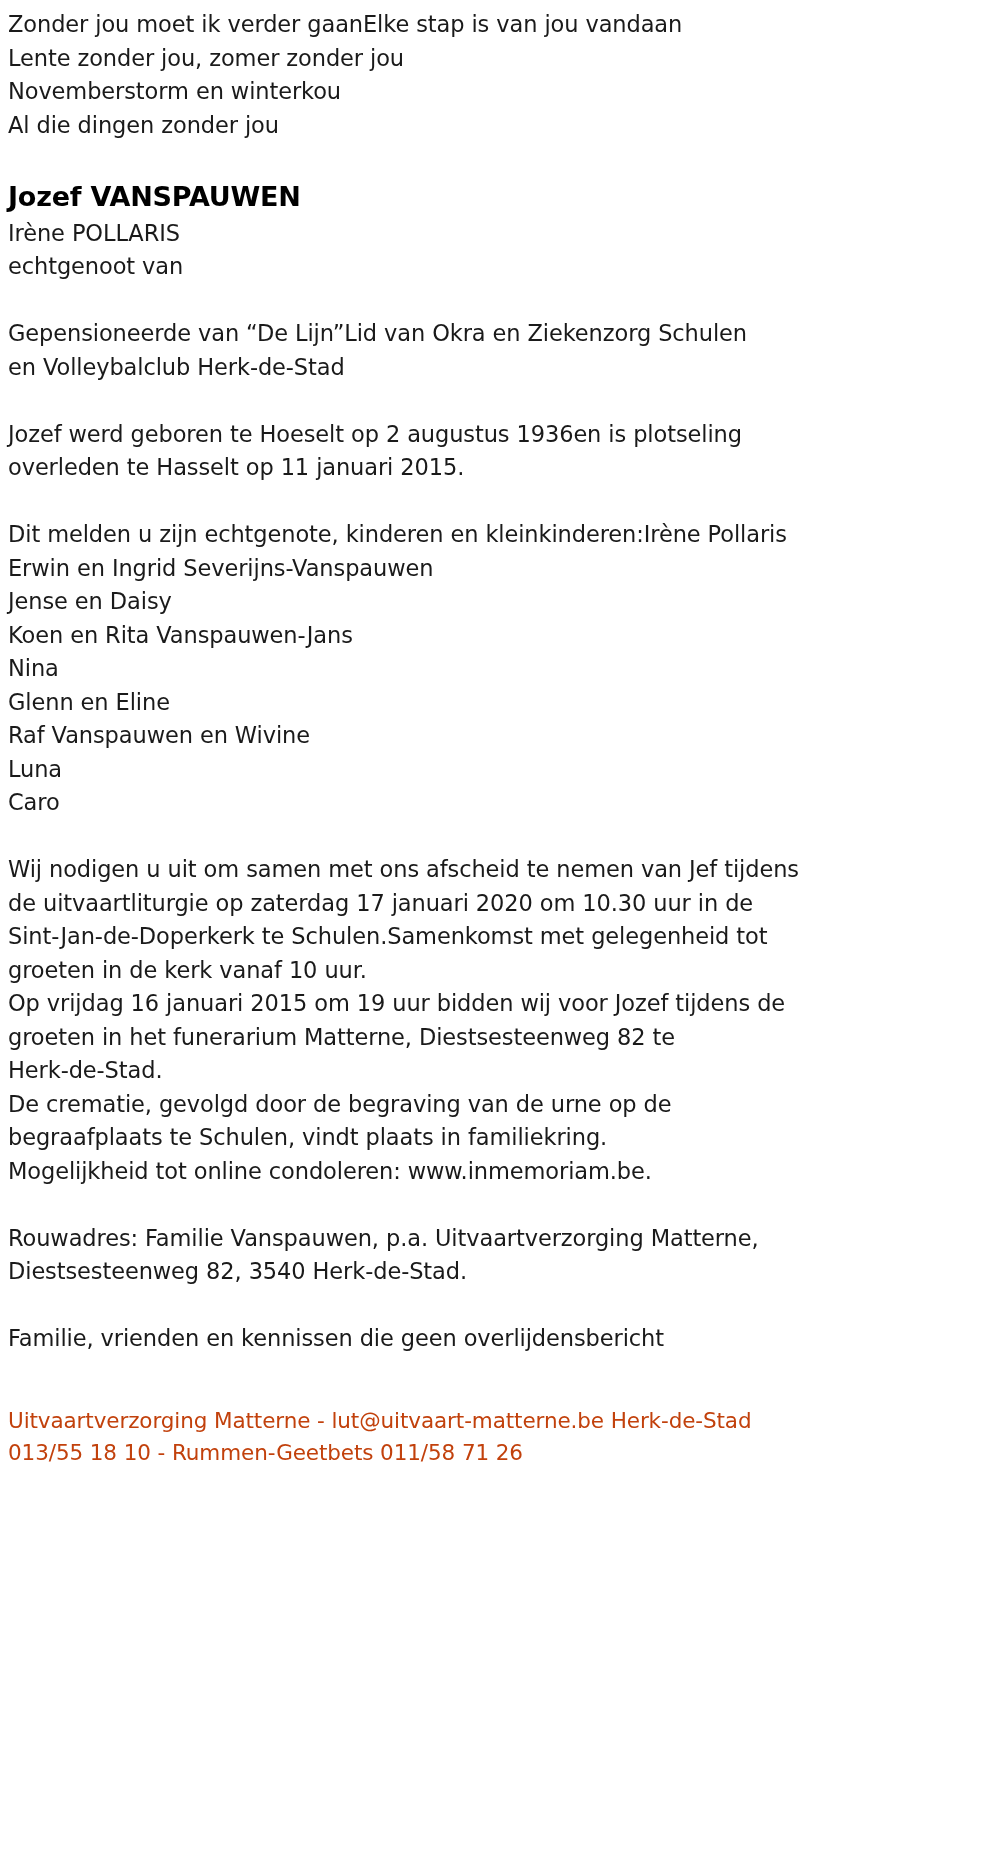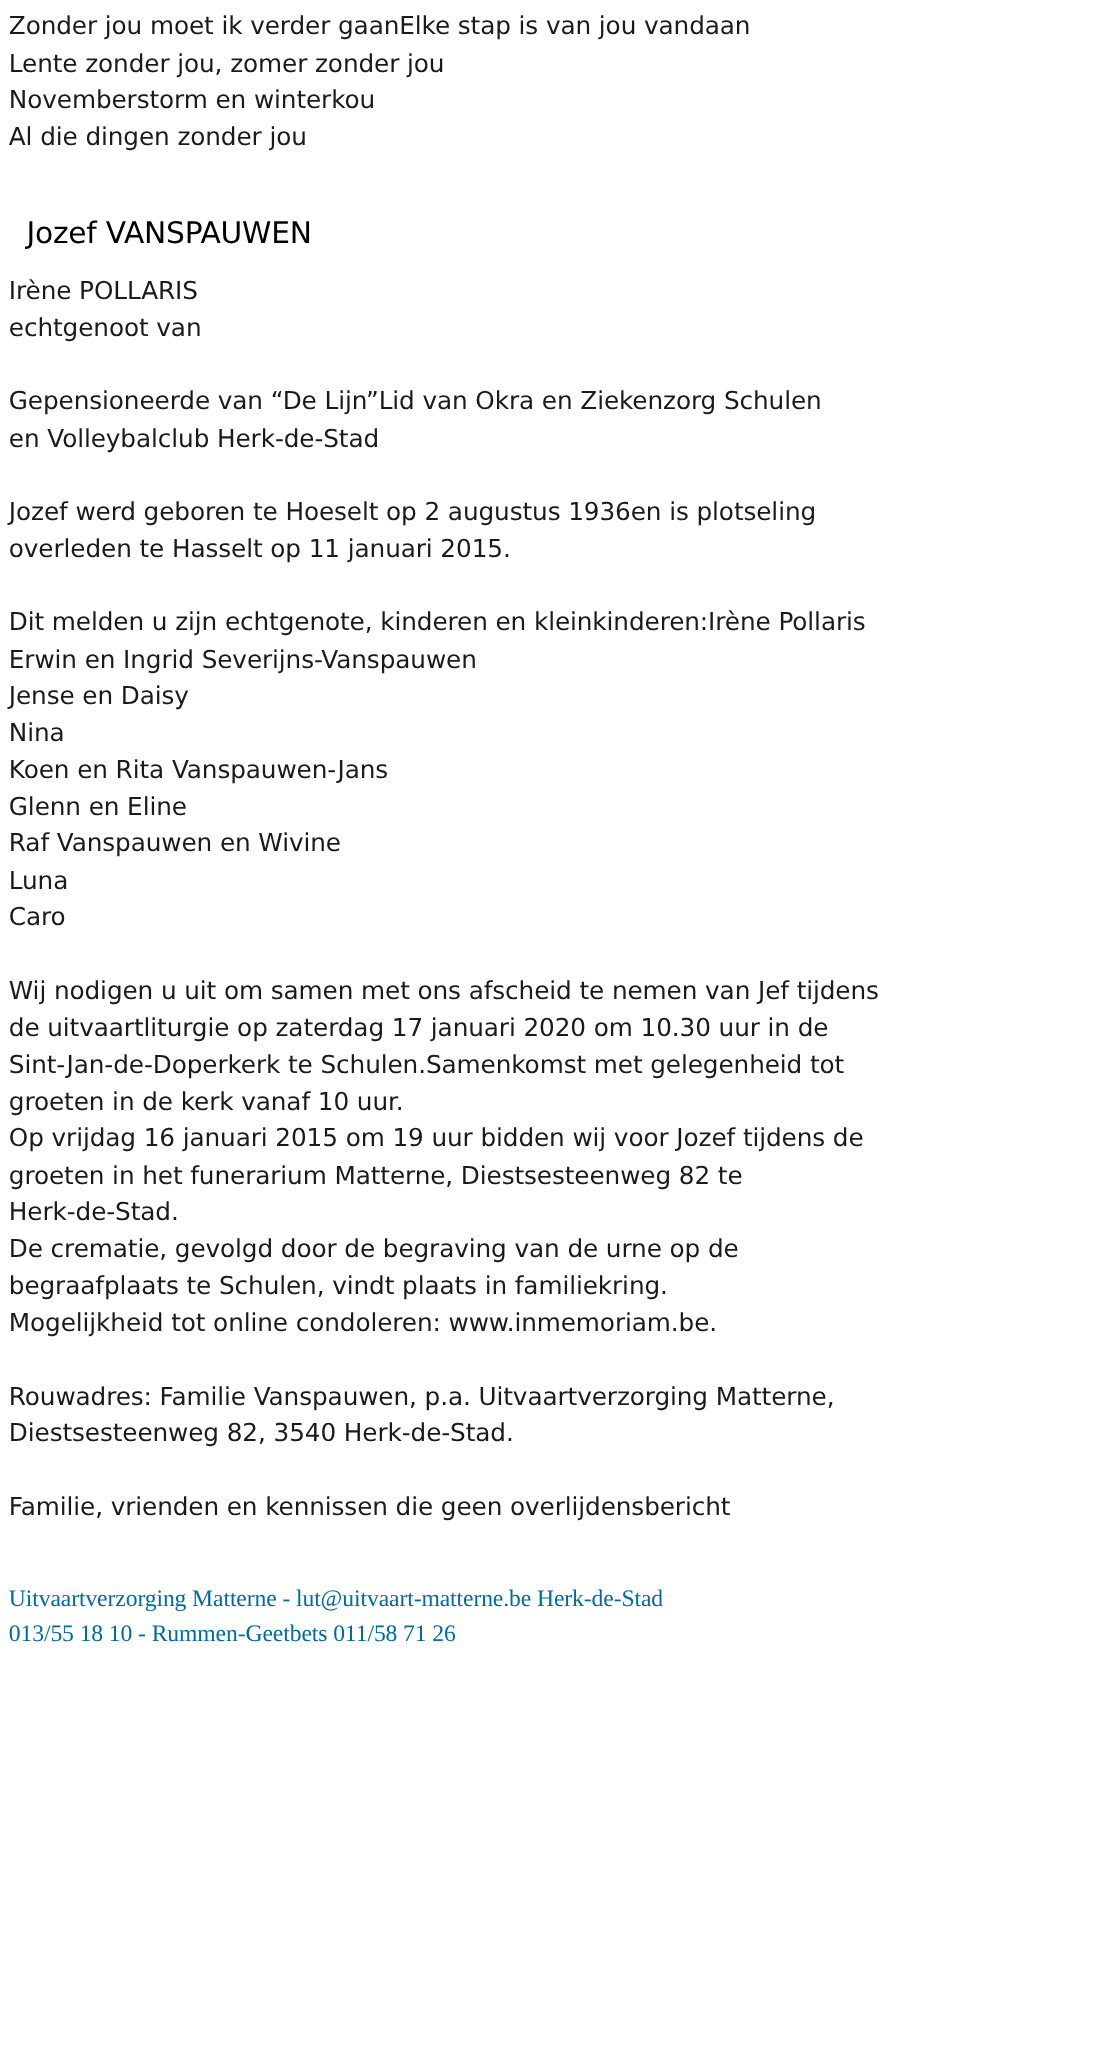--- a/index.html
+++ b/index.html
@@ -34,32 +34,31 @@
   }
   .spacer {
     height: 33.5px;
   }
   .spacer-sm {
     height: 16px;
   }
   .deceased-name {
     font-size: 27px;
     line-height: 41px;
-    font-weight: normal;
+    font-weight: bold;
     letter-spacing: -0.2px;
     color: #000000;
-    margin: 16px;
+    margin: 0;
   }
   .footer-line {
     font-size: 21.5px;
     line-height: 32px;
     letter-spacing: -0.1px;
-    color: #0369a1;
+    color: #c2410c;
     white-space: pre-wrap;
-    font-family: Liberation Serif, serif;
   }
 </style>
 </head>
 <body>
 
 <div class="page">
 
   <div class="block">
     <div class="line">Zonder jou moet ik verder gaanElke stap is van jou vandaan</div>
     <div class="line">Lente zonder jou, zomer zonder jou</div>
@@ -88,22 +87,22 @@
     <div class="line">Jozef werd geboren te Hoeselt op 2 augustus 1936en is plotseling</div>
     <div class="line">overleden te Hasselt op 11 januari 2015.</div>
   </div>
 
   <div class="spacer"></div>
 
   <div class="block">
     <div class="line">Dit melden u zijn echtgenote, kinderen en kleinkinderen:Irène Pollaris</div>
     <div class="line">Erwin en Ingrid Severijns-Vanspauwen</div>
     <div class="line">Jense en Daisy</div>
+    <div class="line">Koen en Rita Vanspauwen-Jans</div>
     <div class="line">Nina</div>
-    <div class="line">Koen en Rita Vanspauwen-Jans</div>
     <div class="line">Glenn en Eline</div>
     <div class="line">Raf Vanspauwen en Wivine</div>
     <div class="line">Luna</div>
     <div class="line">Caro</div>
   </div>
 
   <div class="spacer"></div>
 
   <div class="block">
     <div class="line">Wij nodigen u uit om samen met ons afscheid te nemen van Jef tijdens</div>

